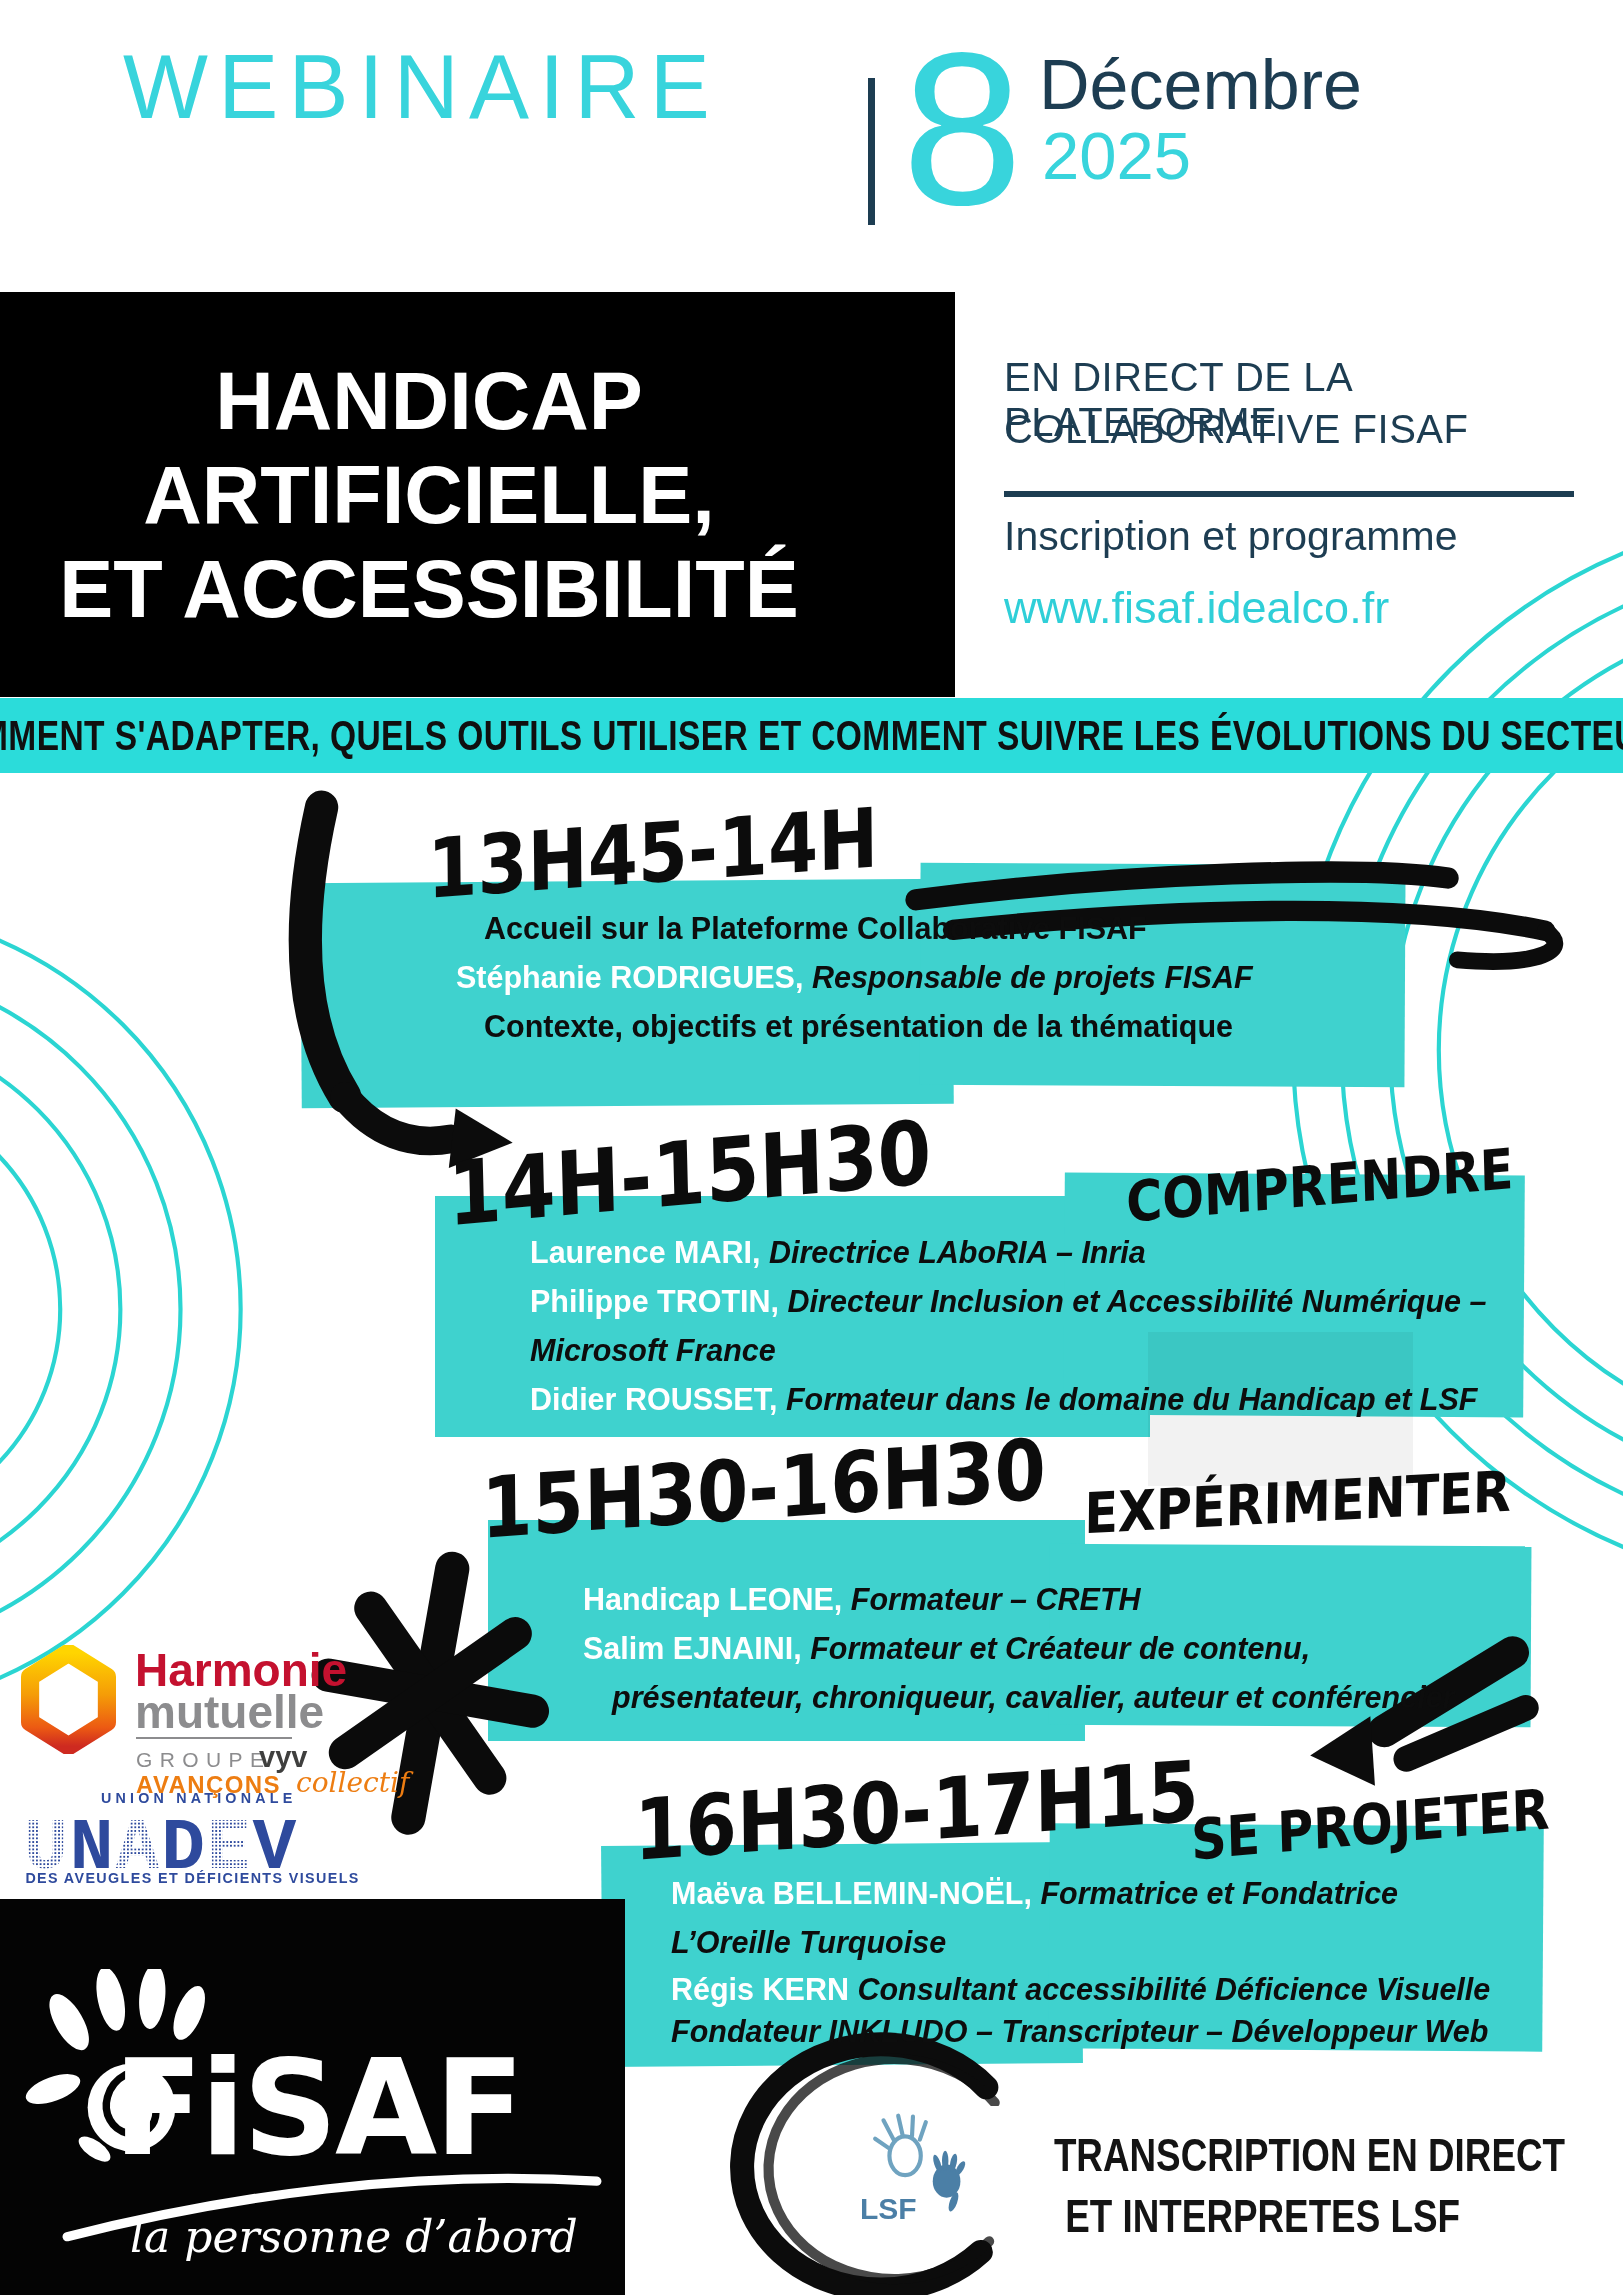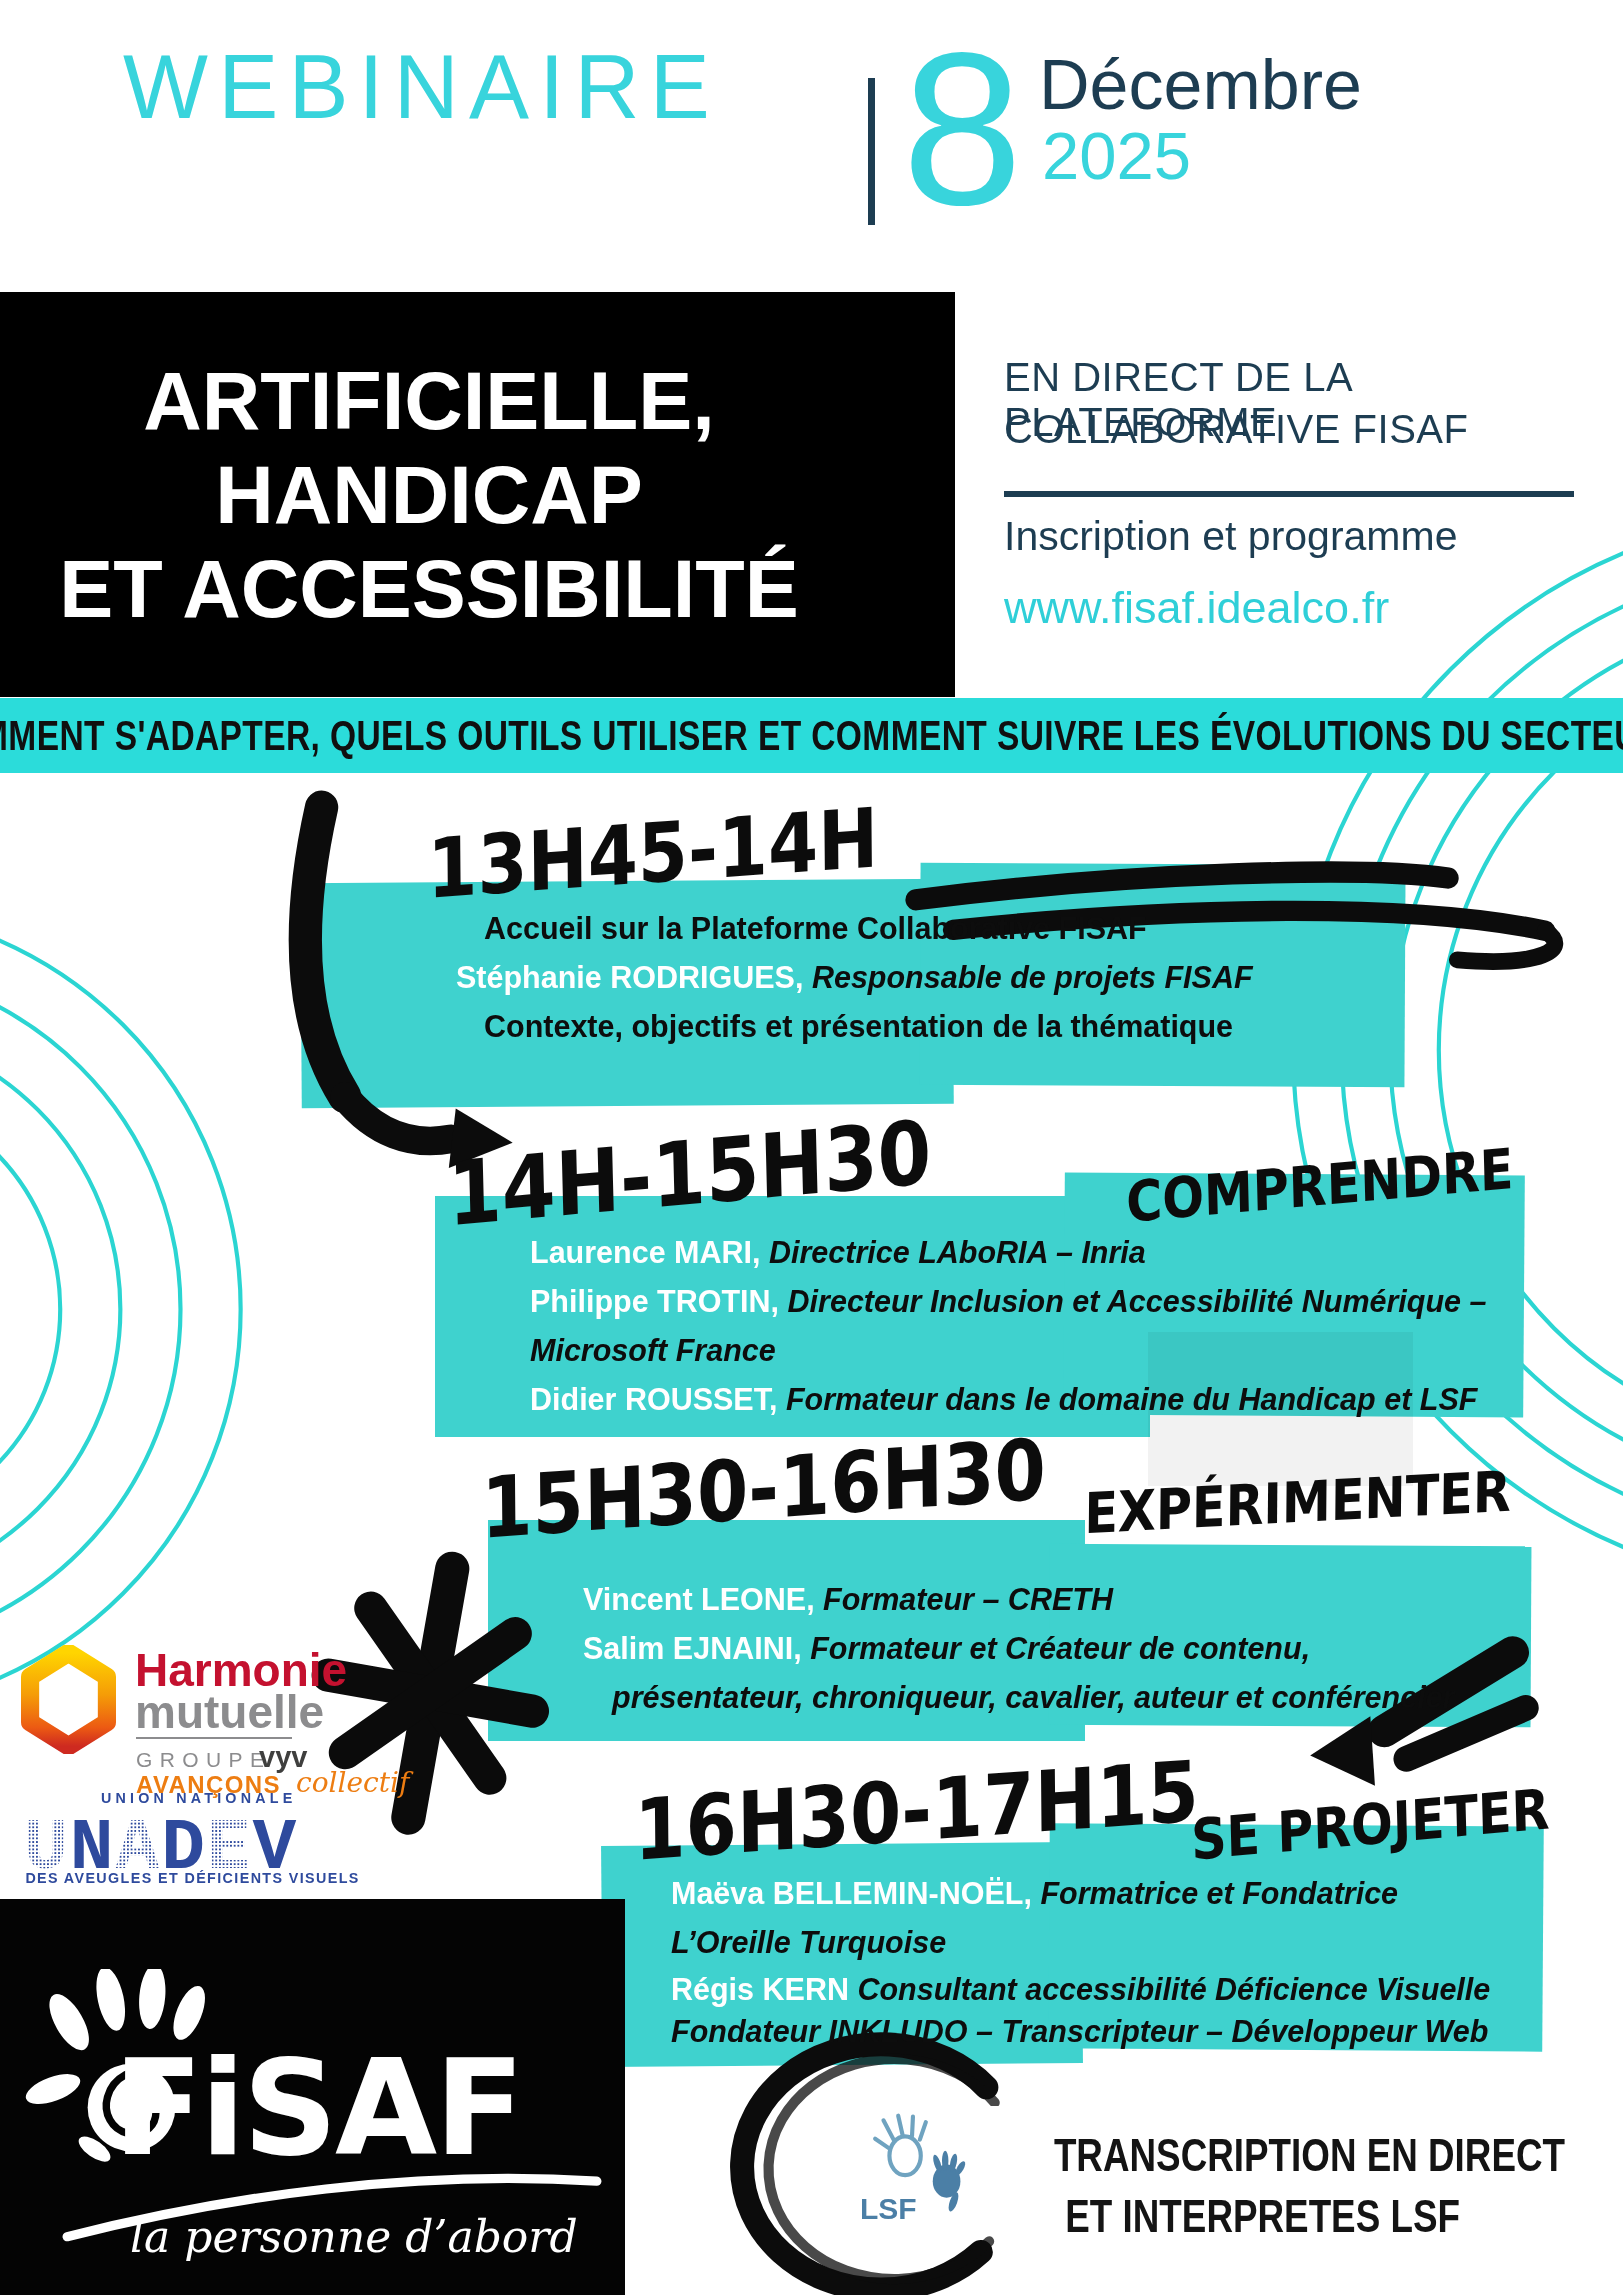--- a/index.html
+++ b/index.html
@@ -110,22 +110,22 @@
 <div class="abs z4 day">8</div>
 <div class="abs z4 month">Décembre</div>
 <div class="abs z4 year">2025</div>
 <div class="abs z4 direct direct1">EN DIRECT DE LA PLATEFORME</div>
 <div class="abs z4 direct direct2">COLLABORATIVE FISAF</div>
 <div class="abs z4 divider"></div>
 <div class="abs z4 inscription">Inscription et programme</div>
 <div class="abs z4 url">www.fisaf.idealco.fr</div>
 
 <div class="abs z2 titlebox">
+  <div>HANDICAP</div>
   <div>ARTIFICIELLE,</div>
-  <div>HANDICAP</div>
   <div>ET ACCESSIBILITÉ</div>
 </div>
 
 <div class="abs z2 banner">
   <span>COMMENT S'ADAPTER, QUELS OUTILS UTILISER ET COMMENT SUIVRE LES ÉVOLUTIONS DU SECTEUR ?</span>
 </div>
 
 <div class="abs z2 blk b1a"></div>
 <div class="abs z2 blk b1b"></div>
 <div class="abs z2 blk b2a"></div>
@@ -199,21 +199,21 @@
   <span class="role">Microsoft France</span>
 </div>
 <div class="abs z4 pline" style="left:530px;top:1382px;">
   <span class="name">Didier ROUSSET,</span>
   <span class="role">Formateur dans le domaine du Handicap et LSF</span>
 </div>
 
 <div class="abs z4 time t3"><span>15H30-16H30</span></div>
 <div class="abs z4 tag g3"><span>EXPÉRIMENTER</span></div>
 <div class="abs z4 pline" style="left:583px;top:1582px;">
-  <span class="name">Vincent LEONE,</span>
+  <span class="name">Handicap LEONE,</span>
   <span class="role">Formateur – CRETH</span>
 </div>
 <div class="abs z4 pline" style="left:583px;top:1631px;">
   <span class="name">Salim EJNAINI,</span>
   <span class="role">Formateur et Créateur de contenu,</span>
 </div>
 <div class="abs z4 pline" style="left:612px;top:1680px;">
   <span class="role">présentateur, chroniqueur, cavalier, auteur et conférencier</span>
 </div>
 

